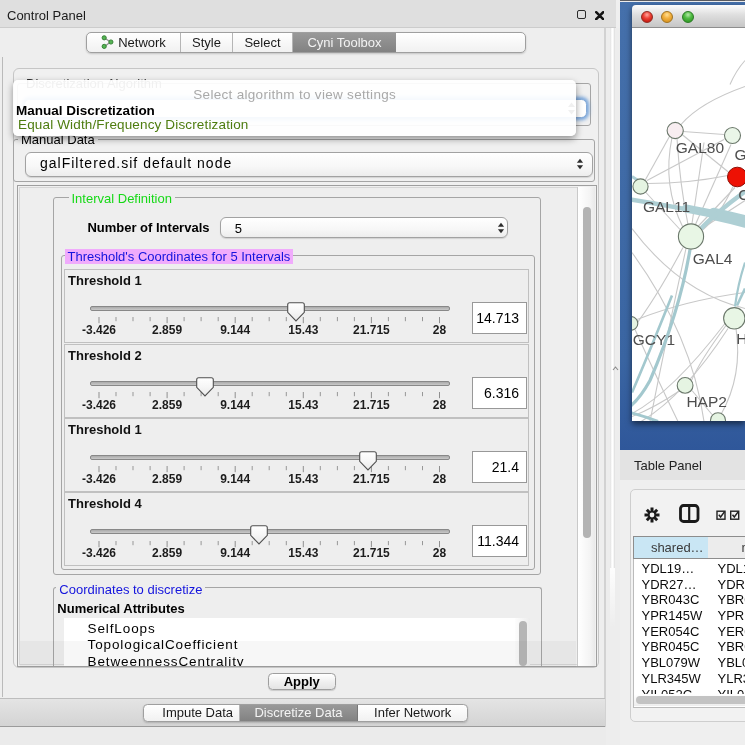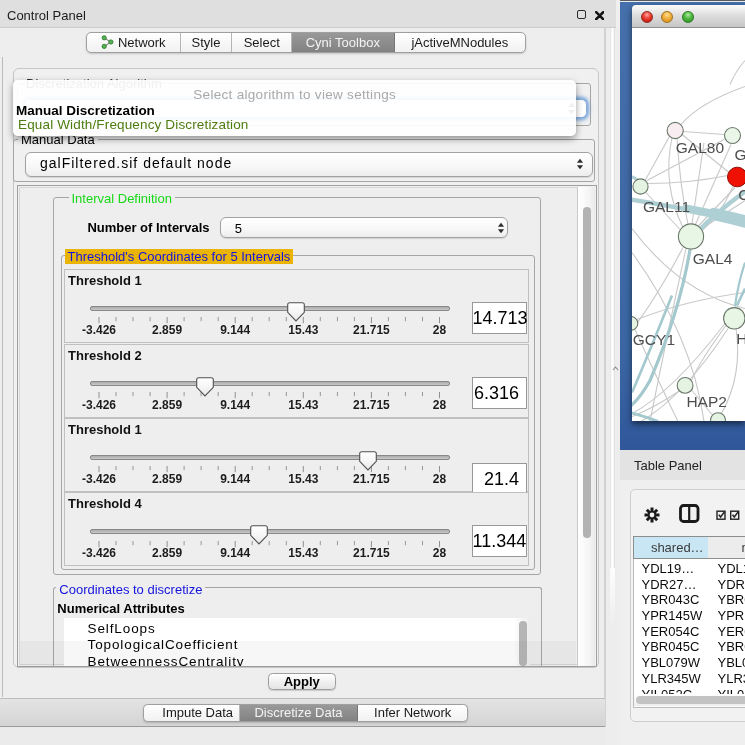--- a/index.html
+++ b/index.html
@@ -4,21 +4,21 @@
 html,body{margin:0;padding:0;}
 body{width:745px;height:745px;position:relative;overflow:hidden;
  font-family:"Liberation Sans", sans-serif;background:#ececec;}
 .abs{position:absolute;}
 .tpanel{position:absolute;background:#eeeeee;border:1px solid #c0c0c0;box-sizing:border-box;}
 .ttitle{position:absolute;left:3px;top:2.5px;font-size:13px;font-weight:bold;color:#111;}
 .groove{position:absolute;height:3.2px;background:linear-gradient(#aaaaaa,#c9c9c9);border:1px solid #888;border-radius:2px;}
 .ticks{position:absolute;}
 .tlab{position:absolute;width:68px;text-align:center;font-size:12px;color:#1c1c1c;font-weight:bold;}
 .vbox{position:absolute;width:55.5px;height:32px;background:#fff;border:1px solid #989898;box-sizing:border-box;
- font-size:18px;color:#000;text-align:right;line-height:30px;padding-right:7px;}
+ font-size:14px;color:#000;text-align:right;line-height:30px;padding-right:7px;}
 .grp{position:absolute;border:1px solid #a5a5a5;border-radius:3px;box-sizing:border-box;}
 .grplab{position:absolute;font-size:13px;padding:0 3px;}
 .combo{position:absolute;box-sizing:border-box;background:linear-gradient(#ffffff,#f7f7f7 60%,#ededed);
  border:1px solid #a2a2a2;border-radius:6px;box-shadow:0 1px 1px rgba(0,0,0,0.12);}
 .combo .ctext{position:absolute;left:14px;top:0;font-size:13px;color:#000;}
 .stepper{position:absolute;}
 .seg{position:absolute;box-sizing:border-box;background:linear-gradient(#ffffff,#f1f1f1);
  border:1px solid #9f9f9f;border-radius:5px;box-shadow:0 1px 2px rgba(0,0,0,0.18);overflow:hidden;display:flex;}
 .seg .sg{height:100%;display:flex;align-items:center;justify-content:center;
  font-size:13px;color:#1a1a1a;border-right:1px solid #b5b5b5;box-sizing:border-box;}
@@ -49,21 +49,20 @@
 <div class="sg" style="width:94px;"><svg width="13" height="15" viewBox="0 0 13 15" style="margin-right:4px;">
         <line x1="3.5" y1="3" x2="9.5" y2="7" stroke="#8a8a8a" stroke-width="1.1"></line>
         <line x1="3.5" y1="11.5" x2="9.5" y2="7" stroke="#8a8a8a" stroke-width="1.1"></line>
         <circle cx="3.2" cy="2.8" r="2.1" fill="#55b354" stroke="#2c7c2c" stroke-width="0.9"></circle>
         <circle cx="9.9" cy="7" r="2.1" fill="#55b354" stroke="#2c7c2c" stroke-width="0.9"></circle>
         <circle cx="3.2" cy="11.4" r="2.1" fill="#55b354" stroke="#2c7c2c" stroke-width="0.9"></circle>
       </svg>Network</div>
 <div class="sg" style="width:52px;">Style</div>
 <div class="sg" style="width:60px;">Select</div>
 <div class="sg sel" style="width:103px;">Cyni Toolbox</div>
-<div class="sg" style="width:131px;">jActiveMNodules</div>
 </div>
 <div class="abs" style="left:13px;top:68px;width:585.5px;height:599.5px;background:#f0f0f0;border:1px solid #c6c6c6;border-radius:6px;box-sizing:border-box;"></div>
 <div class="grp" style="left:17px;top:83.3px;width:574px;height:42.3px;"></div>
 <div class="abs" style="left:26px;top:76px;font-size:13px;color:#333;">Discretization Algorithm</div>
 <div class="abs" style="left:24px;top:98.5px;width:562.5px;height:19px;background:#fff;border:1.4px solid #85abd8;border-radius:5.5px;box-shadow:0 0 3.5px 2.2px rgba(95,150,215,0.8);box-sizing:border-box;"></div>
 <svg class="stepper" style="left:567px;top:101.5px;" width="9" height="13" viewBox="0 0 9 13">
     <path d="M4.5,0.5 L8,5 L1,5 z" fill="#2e2e2e"></path>
     <path d="M4.5,12.5 L8,8 L1,8 z" fill="#2e2e2e"></path>
   </svg>
 <div class="grp" style="left:13px;top:138.5px;width:582px;height:43.5px;"></div>
@@ -83,21 +82,21 @@
 <div class="grplab" style="left:68.5px;top:191px;color:#16d916;background:#eeeeee;">Interval Definition</div>
 <div class="abs" style="left:87.4px;top:220px;font-size:13px;font-weight:bold;color:#000;">Number of Intervals</div>
 <div class="combo" style="left:219.7px;top:217px;width:288px;height:21px;">
     <div class="ctext" style="line-height:21px;">5</div>
   </div>
 <svg class="stepper" style="left:497px;top:222px;" width="8" height="12" viewBox="0 0 9 13">
     <path d="M4.5,0.5 L8,5 L1,5 z" fill="#2e2e2e"></path>
     <path d="M4.5,12.5 L8,8 L1,8 z" fill="#2e2e2e"></path>
   </svg>
 <div class="grp" style="left:60.5px;top:254.5px;width:474.5px;height:315.7px;"></div>
-<div class="grplab" style="left:64.5px;top:248.5px;color:#1414dd;background:#eab308;">Threshold's Coordinates for 5 Intervals</div>
+<div class="grplab" style="left:64.5px;top:248.5px;color:#1414dd;background:#f0abfc;">Threshold's Coordinates for 5 Intervals</div>
 <div class="tpanel" style="left:64px;top:269px;width:464.5px;height:73.5px;">
     <div class="ttitle">Threshold 1</div>
     <div class="groove" style="left:25px;top:35.5px;width:357.5px;"></div>
     <svg class="ticks" style="left:0;top:47.2px;" width="464.5" height="8">
       <line x1="34.0" y1="0" x2="34.0" y2="6.2" stroke="#8f8f8f" stroke-width="1"></line>
       <line x1="51.0" y1="0" x2="51.0" y2="4.2" stroke="#979797" stroke-width="1"></line>
       <line x1="68.0" y1="0" x2="68.0" y2="4.2" stroke="#979797" stroke-width="1"></line>
       <line x1="85.1" y1="0" x2="85.1" y2="4.2" stroke="#979797" stroke-width="1"></line>
       <line x1="102.1" y1="0" x2="102.1" y2="6.2" stroke="#8f8f8f" stroke-width="1"></line>
       <line x1="119.1" y1="0" x2="119.1" y2="4.2" stroke="#979797" stroke-width="1"></line>
@@ -193,21 +192,21 @@
     </svg>
     <div class="tlab" style="left:0.0px;top:52.8px;">-3.426</div>
     <div class="tlab" style="left:68.1px;top:52.8px;">2.859</div>
     <div class="tlab" style="left:136.2px;top:52.8px;">9.144</div>
     <div class="tlab" style="left:204.3px;top:52.8px;">15.43</div>
     <div class="tlab" style="left:272.4px;top:52.8px;">21.715</div>
     <div class="tlab" style="left:340.5px;top:52.8px;">28</div>
     <svg style="position:absolute;left:294.3px;top:31.5px;" width="18" height="20" viewBox="0 0 18 20">
       <path d="M2.7,0.7 h12.6 q2,0 2,2 v7.6 L8.99,19 L0.7,10.3 v-7.6 q0-2 2-2 z" fill="url(#thumbgrad)" stroke="#4f4f4f" stroke-width="1.1"></path>
     </svg>
-    <div class="vbox" style="left:406.5px;top:44px;">21.4</div>
+    <div class="vbox" style="left:406.5px;top:32px;">21.4</div>
   </div>
 <div class="tpanel" style="left:64px;top:492.4px;width:464.5px;height:73.5px;">
     <div class="ttitle">Threshold 4</div>
     <div class="groove" style="left:25px;top:35.5px;width:357.5px;"></div>
     <svg class="ticks" style="left:0;top:47.2px;" width="464.5" height="8">
       <line x1="34.0" y1="0" x2="34.0" y2="6.2" stroke="#8f8f8f" stroke-width="1"></line>
       <line x1="51.0" y1="0" x2="51.0" y2="4.2" stroke="#979797" stroke-width="1"></line>
       <line x1="68.0" y1="0" x2="68.0" y2="4.2" stroke="#979797" stroke-width="1"></line>
       <line x1="85.1" y1="0" x2="85.1" y2="4.2" stroke="#979797" stroke-width="1"></line>
       <line x1="102.1" y1="0" x2="102.1" y2="6.2" stroke="#8f8f8f" stroke-width="1"></line>

